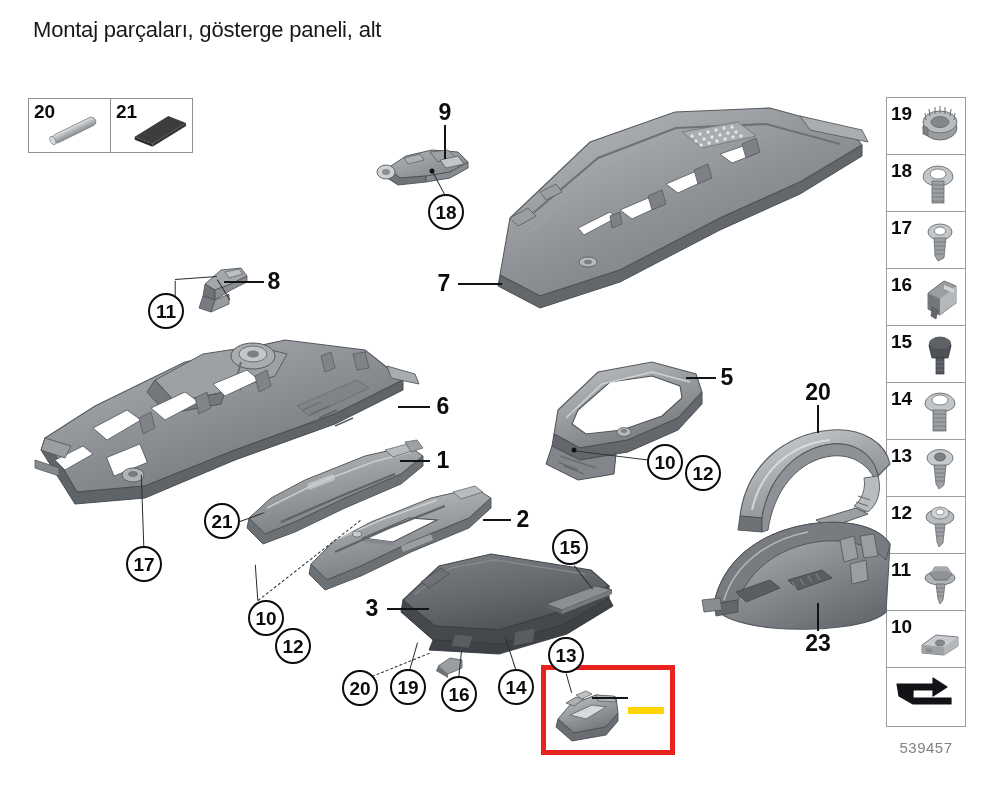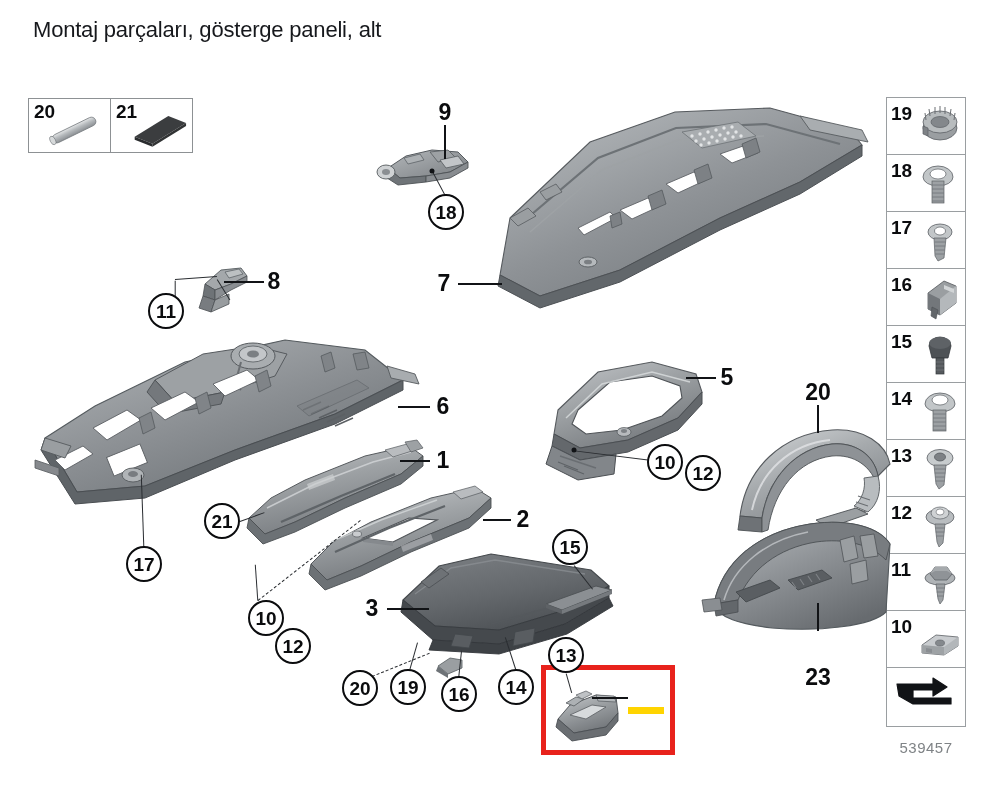--- a/index.html
+++ b/index.html
@@ -645,21 +645,21 @@
       <div class="num plain" style="left: 443px; top: 460px;">1</div>
       <div class="num plain" style="left: 523px; top: 519px;">2</div>
       <div class="num plain" style="left: 372px; top: 608px;">3</div>
       <div class="num plain" style="left: 641px; top: 697px;">4</div>
       <div class="num plain" style="left: 727px; top: 377px;">5</div>
       <div class="num plain" style="left: 443px; top: 406px;">6</div>
       <div class="num plain" style="left: 444px; top: 283px;">7</div>
       <div class="num plain" style="left: 274px; top: 281px;">8</div>
       <div class="num plain" style="left: 445px; top: 112px;">9</div>
       <div class="num plain" style="left: 818px; top: 392px;">20</div>
-      <div class="num plain" style="left: 818px; top: 677px;">23</div>
+      <div class="num plain" style="left: 818px; top: 643px;">23</div>
       <div class="num circ" style="left: 266px; top: 618px;">10</div>
       <div class="num circ" style="left: 293px; top: 646px;">12</div>
       <div class="num circ" style="left: 665px; top: 462px;">10</div>
       <div class="num circ" style="left: 703px; top: 473px;">12</div>
       <div class="num circ" style="left: 166px; top: 311px;">11</div>
       <div class="num circ" style="left: 566px; top: 655px;">13</div>
       <div class="num circ" style="left: 516px; top: 687px;">14</div>
       <div class="num circ" style="left: 570px; top: 547px;">15</div>
       <div class="num circ" style="left: 459px; top: 694px;">16</div>
       <div class="num circ" style="left: 144px; top: 564px;">17</div>

